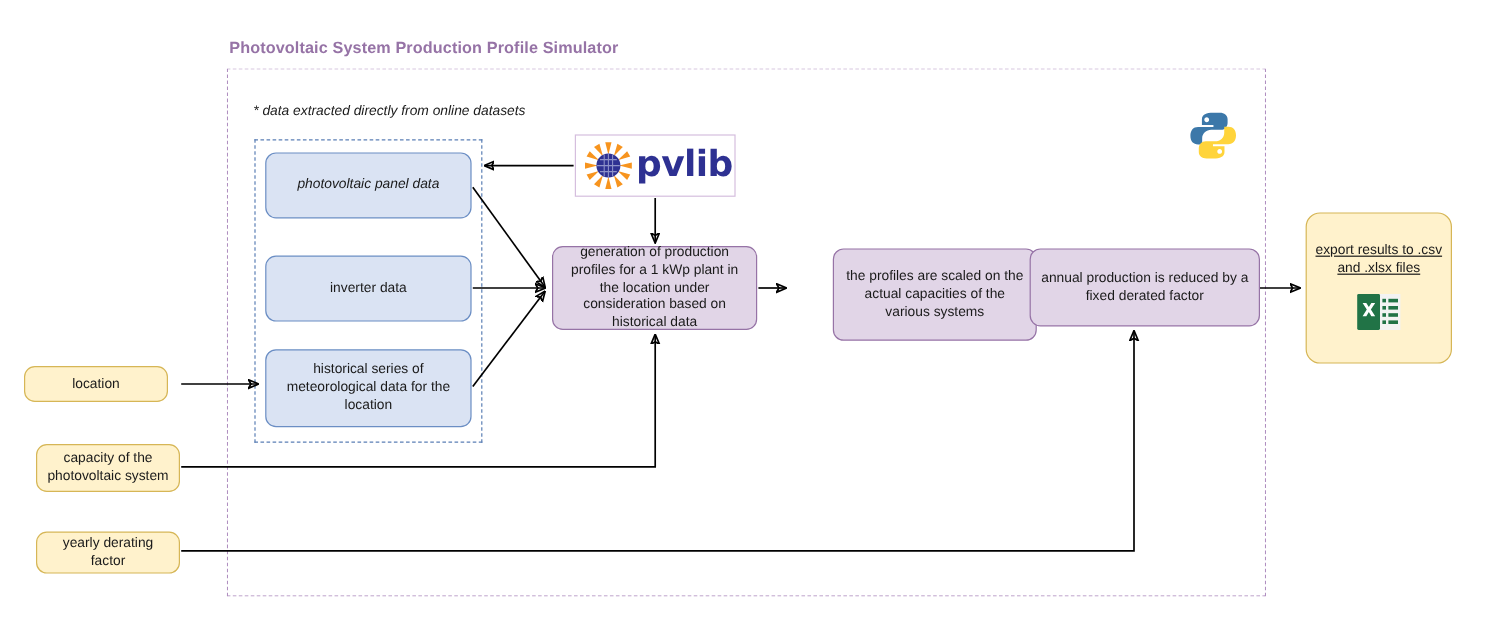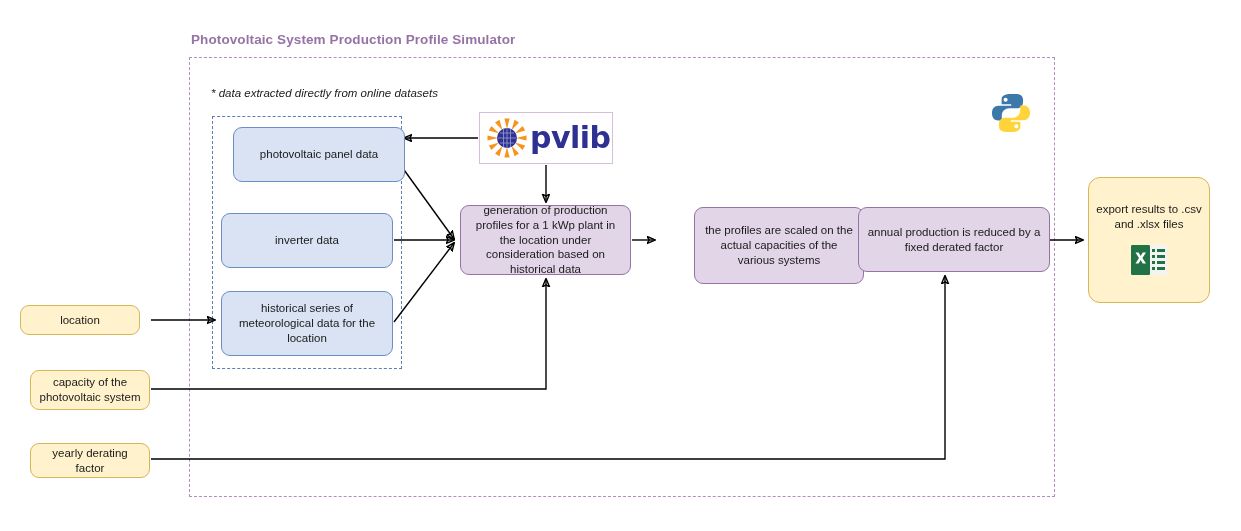--- a/index.html
+++ b/index.html
@@ -75,40 +75,41 @@
   .node-purple {
     background: #e1d5e7;
     border: 1px solid #9673a6;
   }
   .node-yellow {
     background: #fff2cc;
     border: 1px solid #d6b656;
   }
 
   
-  #node-panel-data     { left: 233px; top: 127px; width: 172px; height: 55px; }
+  #node-panel-data     { left: 221px; top: 127px; width: 172px; height: 55px; font-style: italic; }
   #node-inverter-data  { left: 221px; top: 213px; width: 172px; height: 55px; }
   #node-meteo-data     { left: 221px; top: 291px; width: 172px; height: 65px; justify-content: center; }
 
   
   #node-generation     { left: 460px; top: 205px; width: 171px; height: 70px; }
   #node-scaling        { left: 660px; top: 207px; width: 170px; height: 77px; margin-left: 34px; }
   #node-derating       { left: 858px; top: 207px; width: 192px; height: 65px; }
 
   
   #node-location       { left: 20px;  top: 305px; width: 120px; height: 30px; }
   #node-capacity       { left: 30px;  top: 370px; width: 120px; height: 40px; }
   #node-derating-input { left: 30px;  top: 443px; width: 120px; height: 35px; }
 
   #node-export {
     left: 1088px; top: 177px; width: 122px; height: 126px;
     border-radius: 12px;
     flex-direction: column;
     justify-content: flex-start;
     padding-top: 24px;
+    text-decoration: underline;
   }
   #node-export .export-label { width: 100%; }
 
   
   #pvlib-logo-box {
     left: 479px; top: 112px; width: 134px; height: 52px;
     background: #ffffff;
     border: 1.6px solid #d5bede;
     display: flex;
     align-items: center;

